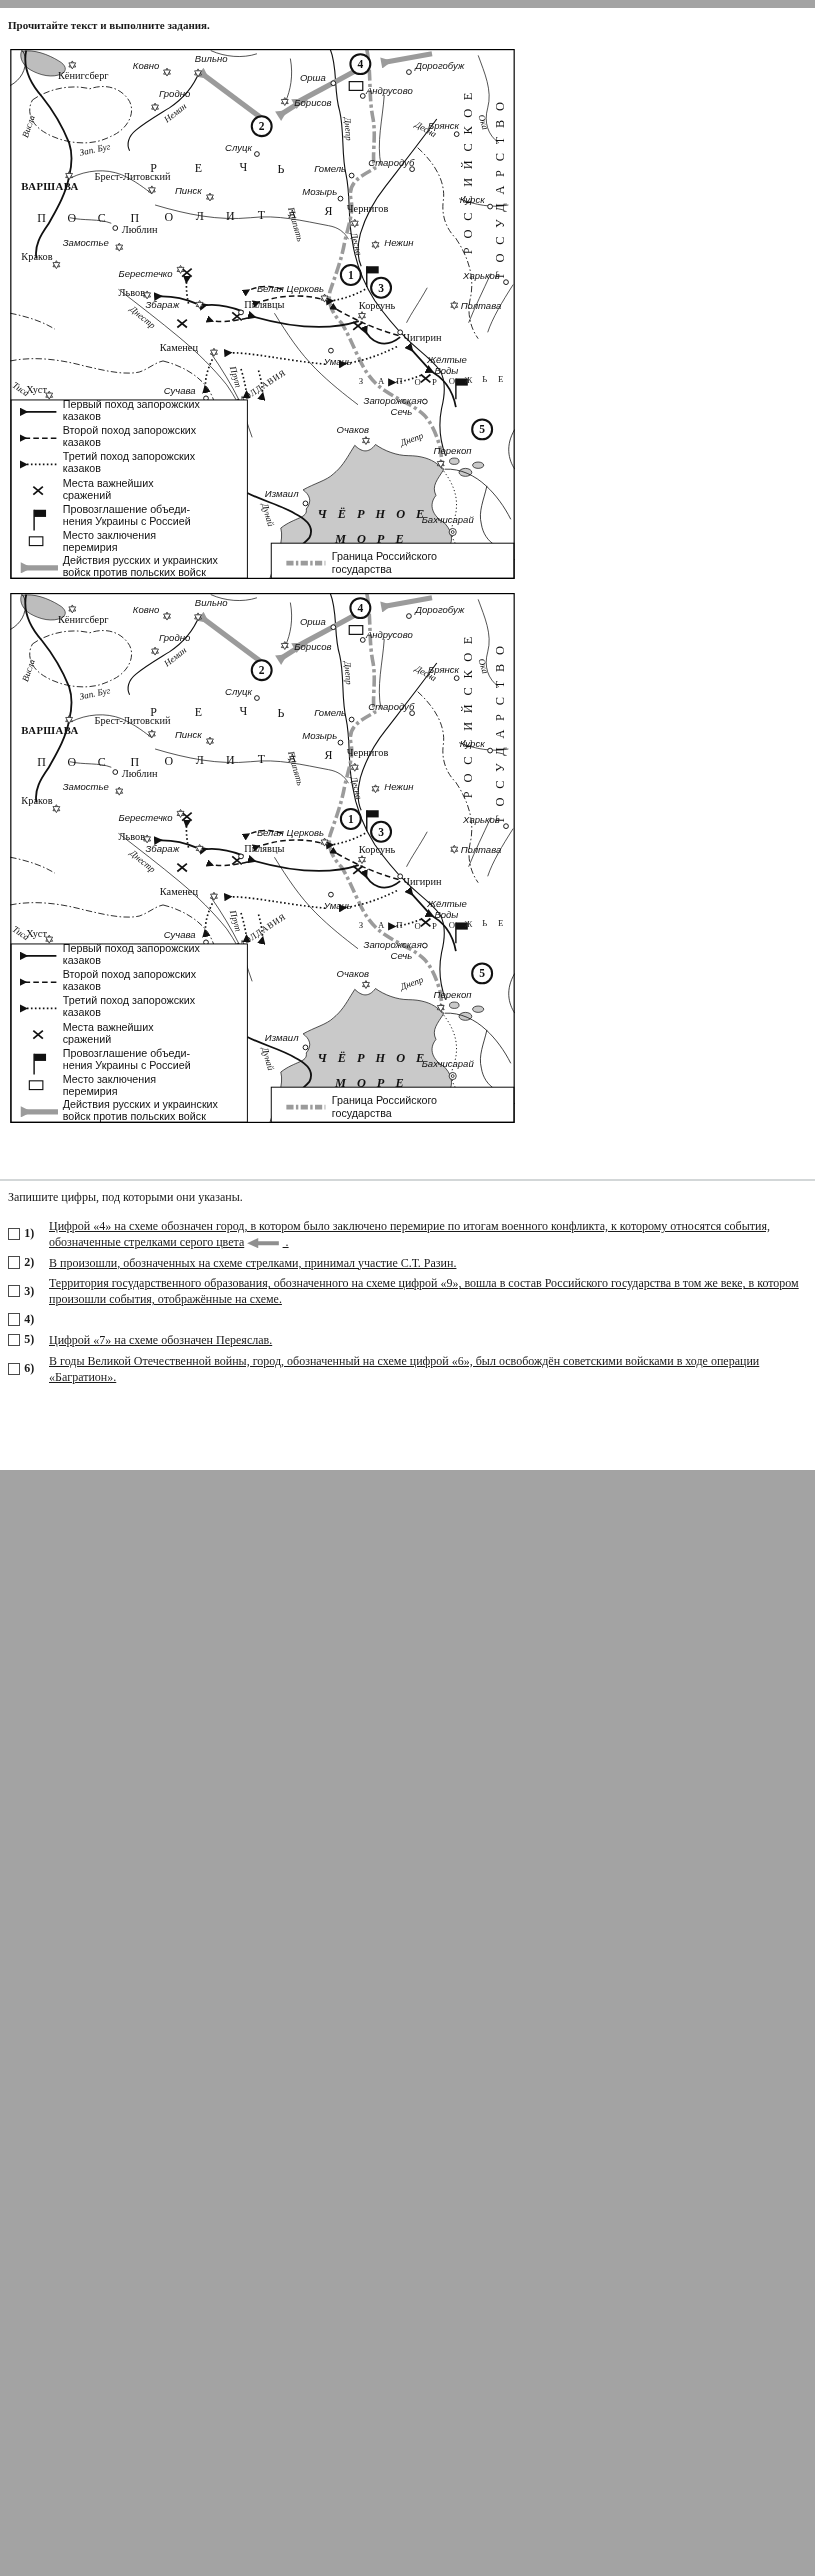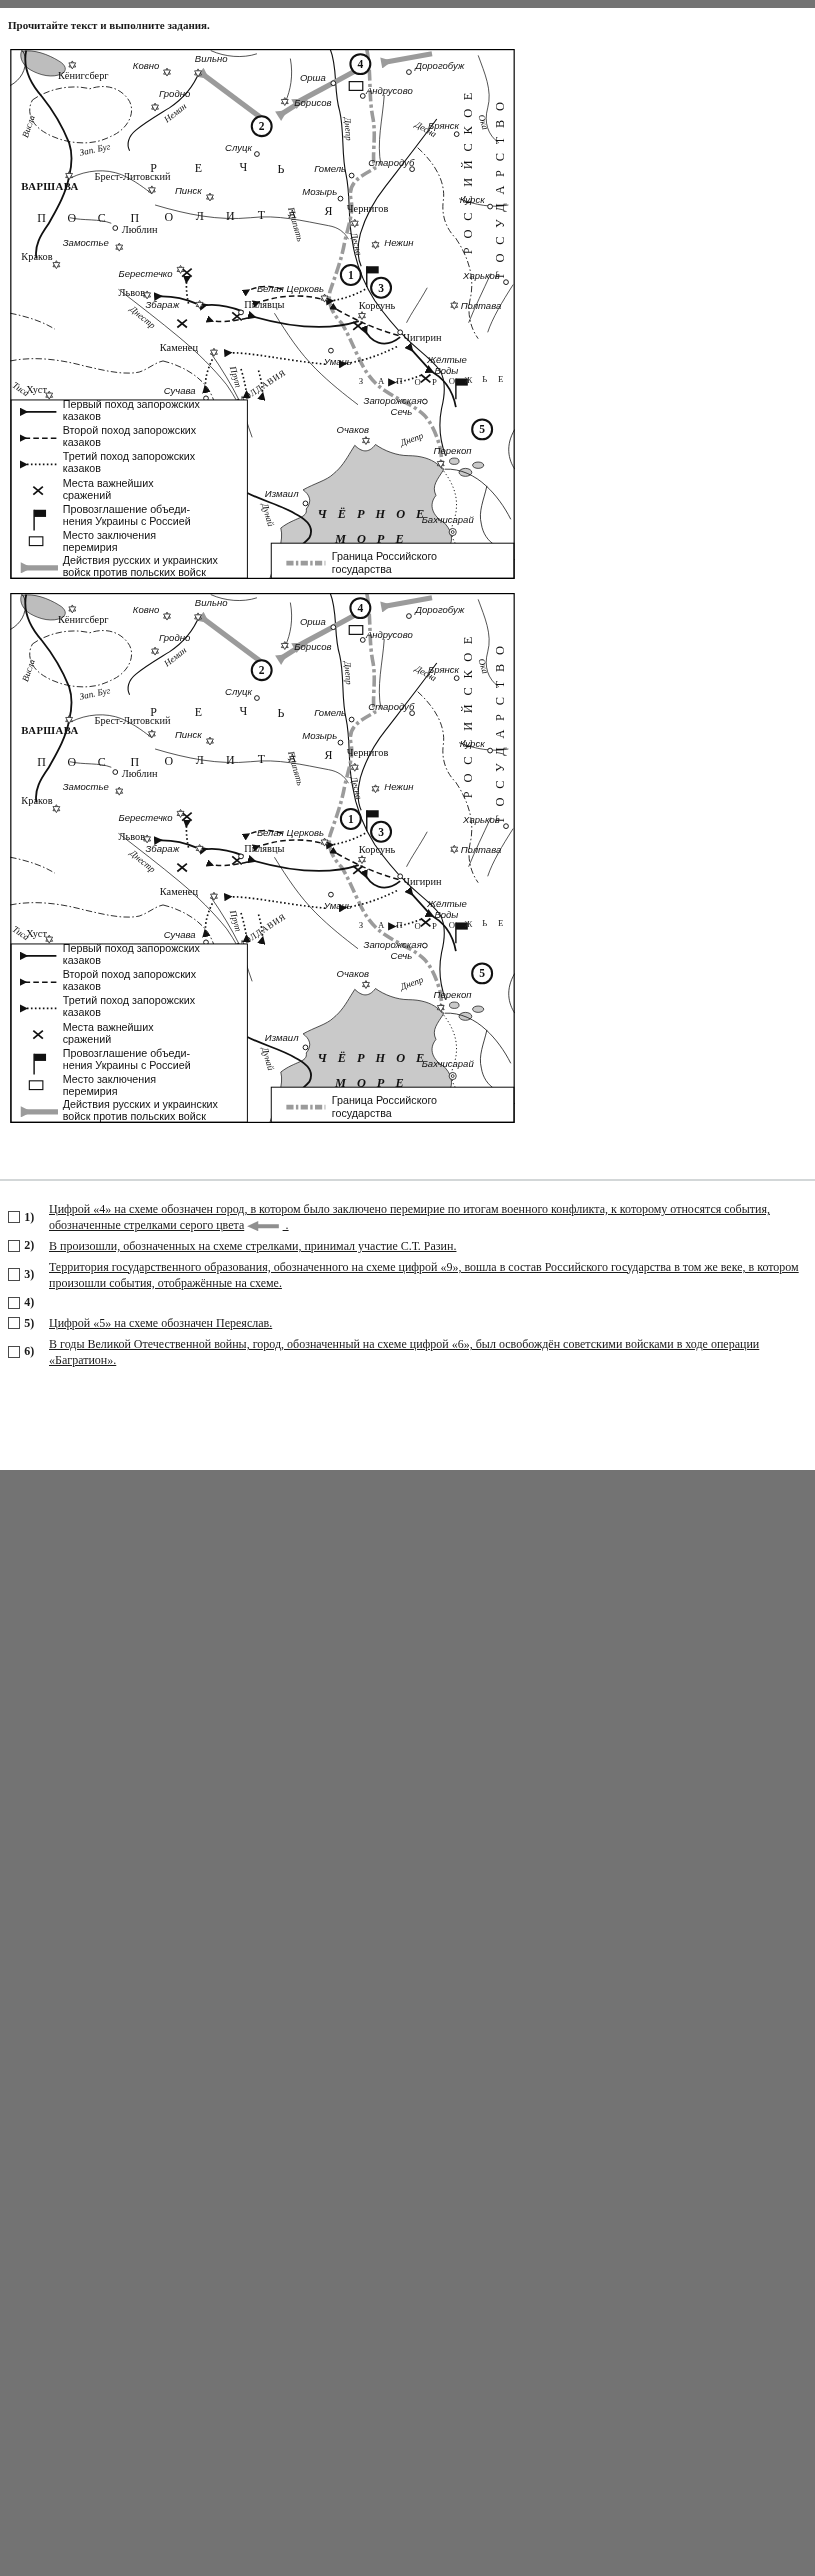--- a/index.html
+++ b/index.html
@@ -1,16 +1,16 @@
 <!DOCTYPE html>
 <html style="font-size:12.7px"><head>
 <meta charset="utf-8">
 <style>
   html,body{margin:0;padding:0;}
-  .page{position:relative;width:815px;height:2576px;background:#737373;font-family:"Liberation Serif",serif;overflow:hidden;}
+  .page{position:relative;width:815px;height:2576px;background:#a3a3a3;font-family:"Liberation Serif",serif;overflow:hidden;}
   .card{position:absolute;top:8px;left:0;width:815px;height:1462px;background:#ffffff;}
   .instruction{position:absolute;top:19px;left:8px;font:bold 11px "Liberation Serif",serif;color:#1a1a1a;}
   .map-wrap{position:absolute;left:9.6px;width:505px;height:530px;background:#fff;}
   #map1{top:49px;} #map2{top:593px;}
   .divider{position:absolute;top:1179px;left:0;width:815px;height:1.6px;background:#d3d7d8;}
   .task{position:absolute;top:1189px;left:8px;width:798px;color:#1a1a1a;}
   .task-title{font:bold 12px "Liberation Serif",serif;margin:0 0 19px 0;}
   .q{font:12px "Liberation Serif",serif;line-height:16.7px;}
   #options{margin-top:12px;}
   .opt{display:flex;align-items:center;margin-bottom:4.8px;}
@@ -614,20 +614,21 @@
         <g>
           <rect x="328" y="621" width="305" height="44" class="boxr"></rect>
           <line x1="347" y1="646" x2="396" y2="646" stroke="#9b9b9b" stroke-width="6" stroke-dasharray="9 3 3 3"></line>
           <text x="404" y="642" class="lleg">Граница Российского</text>
           <text x="404" y="658" class="lleg">государства</text>
         </g>
         <rect x="0.75" y="0.75" width="632.5" height="664.5" class="border-rect"></rect>
       </svg></div>
   <div class="divider"></div>
   <div class="task">
+    <div class="q">Запишите цифры, под которыми они указаны.</div>
     <div id="options">
         <div class="opt">
           <div class="opt-left">
             <div class="cb"></div>
             <span class="onum">1)</span>
           </div>
           <div class="otext">Цифрой «4» на схеме обозначен город, в котором было заключено перемирие по итогам военного конфликта, к которому относятся события, обозначенные стрелками серого цвета<svg width="32" height="10.3" class="inline-arrow" viewBox="0 0 40 13">
               <polygon points="0,6.5 14,0 14,4 40,4 40,9 14,9 14,13" fill="#8f8f8f"></polygon>
             </svg> .</div>
         </div>
@@ -649,21 +650,21 @@
           <div class="opt-left">
             <div class="cb"></div>
             <span class="onum">4)</span>
           </div>
         </div>
         <div class="opt">
           <div class="opt-left">
             <div class="cb"></div>
             <span class="onum">5)</span>
           </div>
-          <div class="otext">Цифрой «5» на схеме обозначен Переяслав.</div>
+          <div class="otext">Цифрой «7» на схеме обозначен Переяслав.</div>
         </div>
         <div class="opt">
           <div class="opt-left">
             <div class="cb"></div>
             <span class="onum">6)</span>
           </div>
           <div class="otext">В годы Великой Отечественной войны, город, обозначенный на схеме цифрой «6», был освобождён советскими войсками в ходе операции «Багратион».</div>
         </div>
       </div>
   </div>

